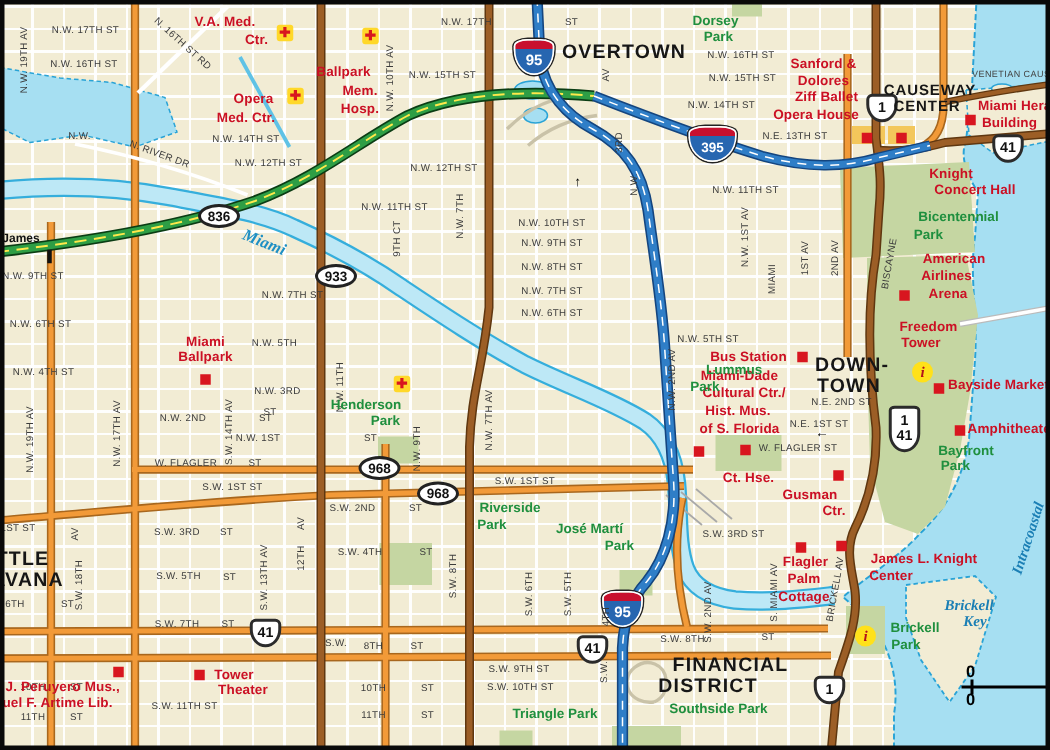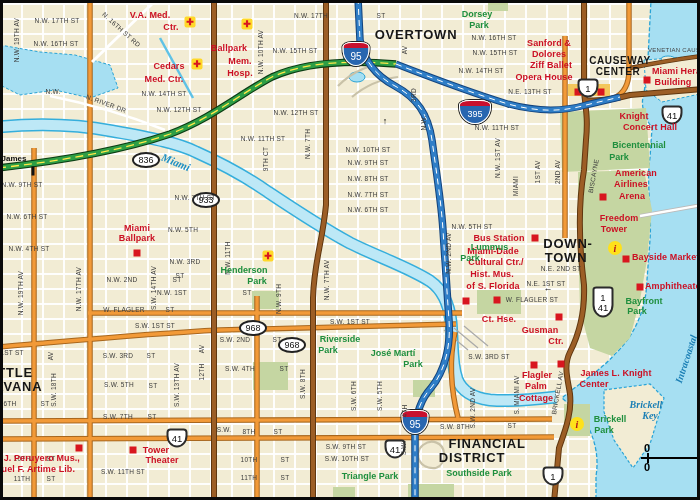--- a/index.html
+++ b/index.html
@@ -16,21 +16,21 @@
   .lb.red{font-size:9px;line-height:1;font-weight:bold;color:#CB1024;letter-spacing:.1px;}
   .lb.park{font-size:9px;line-height:1;font-weight:bold;color:#1F8F3E;}
   .lb.city{font-size:13px;line-height:1;font-weight:bold;color:#161616;letter-spacing:.8px;}
   .lb.city2{font-size:10px;line-height:1;font-weight:bold;color:#161616;letter-spacing:.6px;}
   .lb.toll{font-size:8px;line-height:1;font-weight:bold;color:#111;}
   .lb.wat{font-family:"Liberation Serif",serif;font-style:italic;font-weight:bold;font-size:11px;color:#1E8FC4;}
   .lb.wat2{font-family:"Liberation Serif",serif;font-style:italic;font-weight:bold;font-size:10px;color:#1B7FB5;}
   .lb.ven{font-size:6px;color:#444;letter-spacing:.3px;}
   .lb.arw{font-size:9px;color:#000;font-weight:bold;}
   .sh{position:absolute;transform:translate(-50%,-50%);display:flex;align-items:center;justify-content:center;
-      font-weight:normal;z-index:30;box-sizing:border-box;margin-top:16px;}
+      font-weight:bold;z-index:30;box-sizing:border-box;}
   .sh.i{width:27px;height:24px;color:#fff;font-size:10px;padding-top:4px;
         background:linear-gradient(180deg,#C8102E 0 5.5px,#2766B0 5.5px);
         border:1.5px solid #fff;border-radius:38% 38% 55% 55% / 22% 22% 78% 78%;
         box-shadow:0 0 0 1px #222;}
   .sh.i.wide{font-size:9px;}
   .sh.us{width:21px;height:19px;background:#fff;border:2px solid #2b2b2b;color:#111;font-size:9.5px;
          border-radius:4px 4px 50% 50% / 4px 4px 62% 62%;}
   .sh.us2{width:21px;height:31px;flex-direction:column;line-height:1;background:#fff;border:2px solid #2b2b2b;
           color:#111;font-size:9.5px;border-radius:4px 4px 50% 50% / 3px 3px 40% 40%;}
   .sh.oval{width:28px;height:16px;background:#fff;border:2px solid #222;border-radius:50%;font-size:9px;color:#111;}
@@ -276,21 +276,21 @@
       <div class="lb city" style="left: 566px; top: 257px; transform: translate(-50%, -50%);">TOWN</div>
       <div class="lb city" style="left: -16px; top: 372px; transform: translate(0px, -50%);">LITTLE</div>
       <div class="lb city" style="left: -16px; top: 386px; transform: translate(0px, -50%);">HAVANA</div>
       <div class="lb city2" style="left: 620px; top: 61px; transform: translate(-50%, -50%);">CAUSEWAY</div>
       <div class="lb city2" style="left: 618px; top: 72px; transform: translate(-50%, -50%);">CENTER</div>
       <div class="lb city" style="left: 487px; top: 443px; transform: translate(-50%, -50%);">FINANCIAL</div>
       <div class="lb city" style="left: 472px; top: 457px; transform: translate(-50%, -50%);">DISTRICT</div>
       <div class="lb toll" style="left: 14px; top: 159px; transform: translate(-50%, -50%);">James</div>
       <div class="lb red" style="left: 150px; top: 15px; transform: translate(-50%, -50%);">V.A. Med.</div>
       <div class="lb red" style="left: 171px; top: 27px; transform: translate(-50%, -50%);">Ctr.</div>
-      <div class="lb red" style="left: 169px; top: 66px; transform: translate(-50%, -50%);">Cedars</div>
+      <div class="lb red" style="left: 169px; top: 66px; transform: translate(-50%, -50%);">Opera</div>
       <div class="lb red" style="left: 164px; top: 79px; transform: translate(-50%, -50%);">Med. Ctr.</div>
       <div class="lb red" style="left: 229px; top: 48px; transform: translate(-50%, -50%);">Ballpark</div>
       <div class="lb red" style="left: 240px; top: 61px; transform: translate(-50%, -50%);">Mem.</div>
       <div class="lb red" style="left: 240px; top: 73px; transform: translate(-50%, -50%);">Hosp.</div>
       <div class="lb red" style="left: 549px; top: 43px; transform: translate(-50%, -50%);">Sanford &amp;</div>
       <div class="lb red" style="left: 549px; top: 54px; transform: translate(-50%, -50%);">Dolores</div>
       <div class="lb red" style="left: 551px; top: 65px; transform: translate(-50%, -50%);">Ziff Ballet</div>
       <div class="lb red" style="left: 544px; top: 77px; transform: translate(-50%, -50%);">Opera House</div>
       <div class="lb red" style="left: 652px; top: 71px; transform: translate(0px, -50%);">Miami Herald</div>
       <div class="lb red" style="left: 673px; top: 82px; transform: translate(-50%, -50%);">Building</div>
@@ -353,21 +353,21 @@
       <div class="sh us" style="left: 588px; top: 72px;">1</div>
       <div class="sh us" style="left: 672px; top: 99px;">41</div>
       <div class="sh us2" style="left: 603px; top: 286px;">
         <span>1</span>
         <span>41</span>
       </div>
       <div class="sh us" style="left: 177px; top: 422px;">41</div>
       <div class="sh us" style="left: 395px; top: 433px;">41</div>
       <div class="sh us" style="left: 553px; top: 460px;">1</div>
       <div class="sh oval" style="left: 146px; top: 144px;">836</div>
-      <div class="sh oval" style="left: 206px; top: 184px;">933</div>
+      <div class="sh oval" style="left: 224px; top: 184px;">933</div>
       <div class="sh oval" style="left: 253px; top: 312px;">968</div>
       <div class="sh oval" style="left: 292px; top: 329px;">968</div>
       <div class="poi cross" style="left: 190px; top: 22px;">✚</div>
       <div class="poi cross" style="left: 247px; top: 24px;">✚</div>
       <div class="poi cross" style="left: 197px; top: 64px;">✚</div>
       <div class="poi cross" style="left: 268px; top: 256px;">✚</div>
       <div class="poi square" style="left: 137px; top: 253px;"></div>
       <div class="poi square" style="left: 535px; top: 238px;"></div>
       <div class="poi square" style="left: 466px; top: 301px;"></div>
       <div class="poi square" style="left: 497px; top: 300px;"></div>

